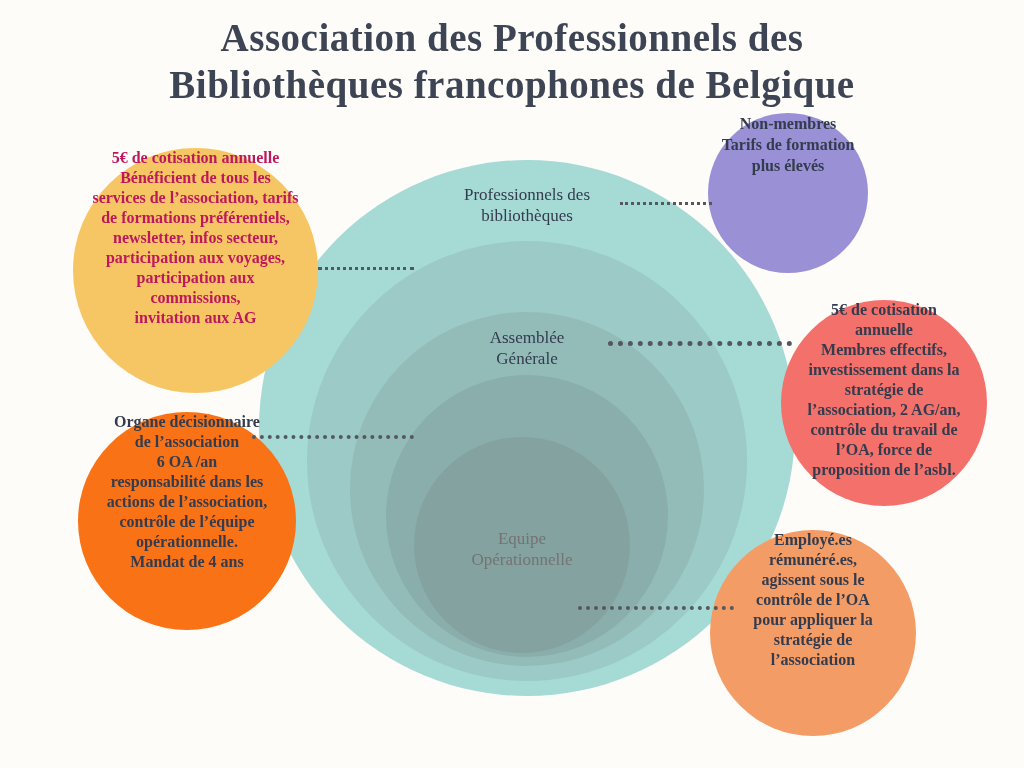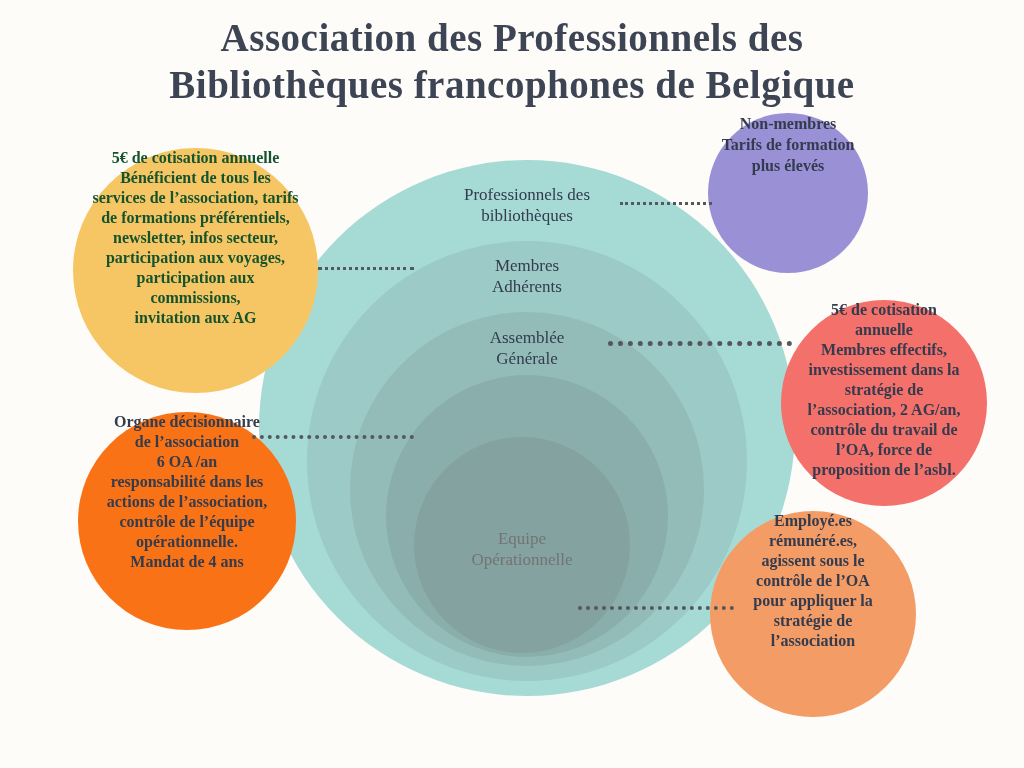--- a/index.html
+++ b/index.html
@@ -25,21 +25,21 @@
   .rl3{left:527px;top:396px;}
   .rl4{left:522px;top:528px;}
 
   .bubble{position:absolute;border-radius:50%;display:flex;align-items:flex-start;justify-content:center;z-index:3;}
   .bubble-text{font-weight:bold;font-size:16px;line-height:20px;text-align:center;
                white-space:pre-line;min-width:max-content;}
   .b0{left:73px;top:148px;width:245px;height:245px;}
   .b1{left:708px;top:113px;width:160px;height:160px;}
   .b2{left:781px;top:300px;width:206px;height:206px;}
   .b3{left:78px;top:412px;width:218px;height:218px;}
-  .b4{left:710px;top:511px;width:206px;height:206px;}
+  .b4{left:710px;top:530px;width:206px;height:206px;}
   .b1 .bubble-text{line-height:21px;}
 
   .connector{position:absolute;height:0;z-index:4;border-top-style:dotted;}
   .c0{left:318px;top:267px;width:96px;border-top-width:3px;}
   .c1{left:620px;top:202px;width:92px;border-top-width:3px;}
   .c2{left:608px;top:341px;width:184px;border-top-width:5px;}
   .c3{left:252px;top:435px;width:162px;border-top-width:4px;}
   .c4{left:578px;top:606px;width:156px;border-top-width:4px;}
 </style>
 </head>
@@ -53,29 +53,27 @@
   </h1>
 
   <div class="ring r0" style="background: rgb(166, 218, 213);"></div>
   <div class="ring r1" style="background: rgb(156, 202, 198);"></div>
   <div class="ring r2" style="background: rgb(147, 188, 185);"></div>
   <div class="ring r3" style="background: rgb(138, 174, 171);"></div>
   <div class="ring r4" style="background: rgb(132, 163, 160);"></div>
 
   <div class="ring-label rl0" style="color: rgb(51, 59, 77);">Professionnels des
 bibliothèques</div>
-  <div class="ring-label rl1" style="color: rgb(51, 59, 77);">Membres
-Adhérents</div>
   <div class="ring-label rl2" style="color: rgb(51, 59, 77);">Assemblée
 Générale</div>
   <div class="ring-label rl4" style="color: #737373;">Equipe
 Opérationnelle</div>
 
   <div class="bubble b0" style="background: rgb(247, 198, 100);">
-    <div class="bubble-text" style="color: #14532d; font-family: Liberation Serif, serif;">5€ de cotisation annuelle
+    <div class="bubble-text" style="color: #be185d; font-family: Liberation Serif, serif;">5€ de cotisation annuelle
 Bénéficient de tous les
 services de l’association, tarifs
 de formations préférentiels,
 newsletter, infos secteur,
 participation aux voyages,
 participation aux
 commissions,
 invitation aux AG</div>
   </div>
   <div class="bubble b1" style="background: rgb(154, 144, 214);">

